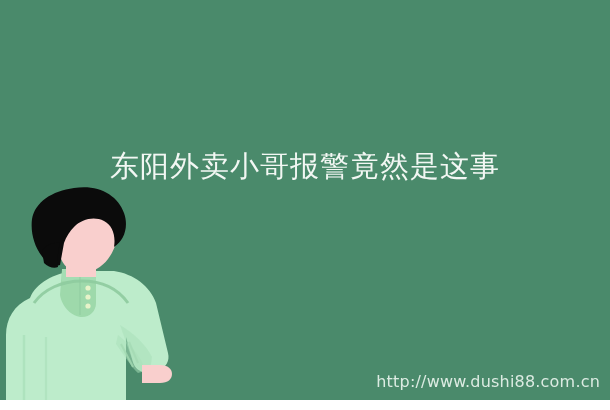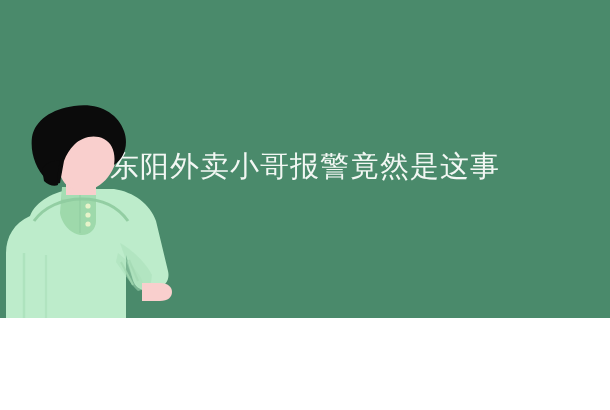--- a/index.html
+++ b/index.html
@@ -4,21 +4,21 @@
 <title>News Banner</title>
 <style>
   html, body {
     margin: 0;
     padding: 0;
     background: #ffffff;
   }
   #banner {
     position: relative;
     width: 610px;
-    height: 318px;
+    height: 400px;
     overflow: hidden;
     font-family: "DejaVu Sans", "Liberation Sans", sans-serif;
     background: #4a8a6b;
   }
   
   #headline {
     position: absolute;
     left: 0;
     top: 148px;
     width: 610px;
@@ -168,14 +168,15 @@
         <path d="M 60 58
                  C 58 66, 57 74, 58 82
                  C 54 84, 48 82, 44 78
                  L 42 66
                  C 46 60, 52 57, 60 58 Z" fill="#0b0b0b"></path>
       </g>
 
     </svg>
   </div>
 
+  <div id="watermark">http://www.dushi88.com.cn</div>
 
 </div>
 
 </body></html>

